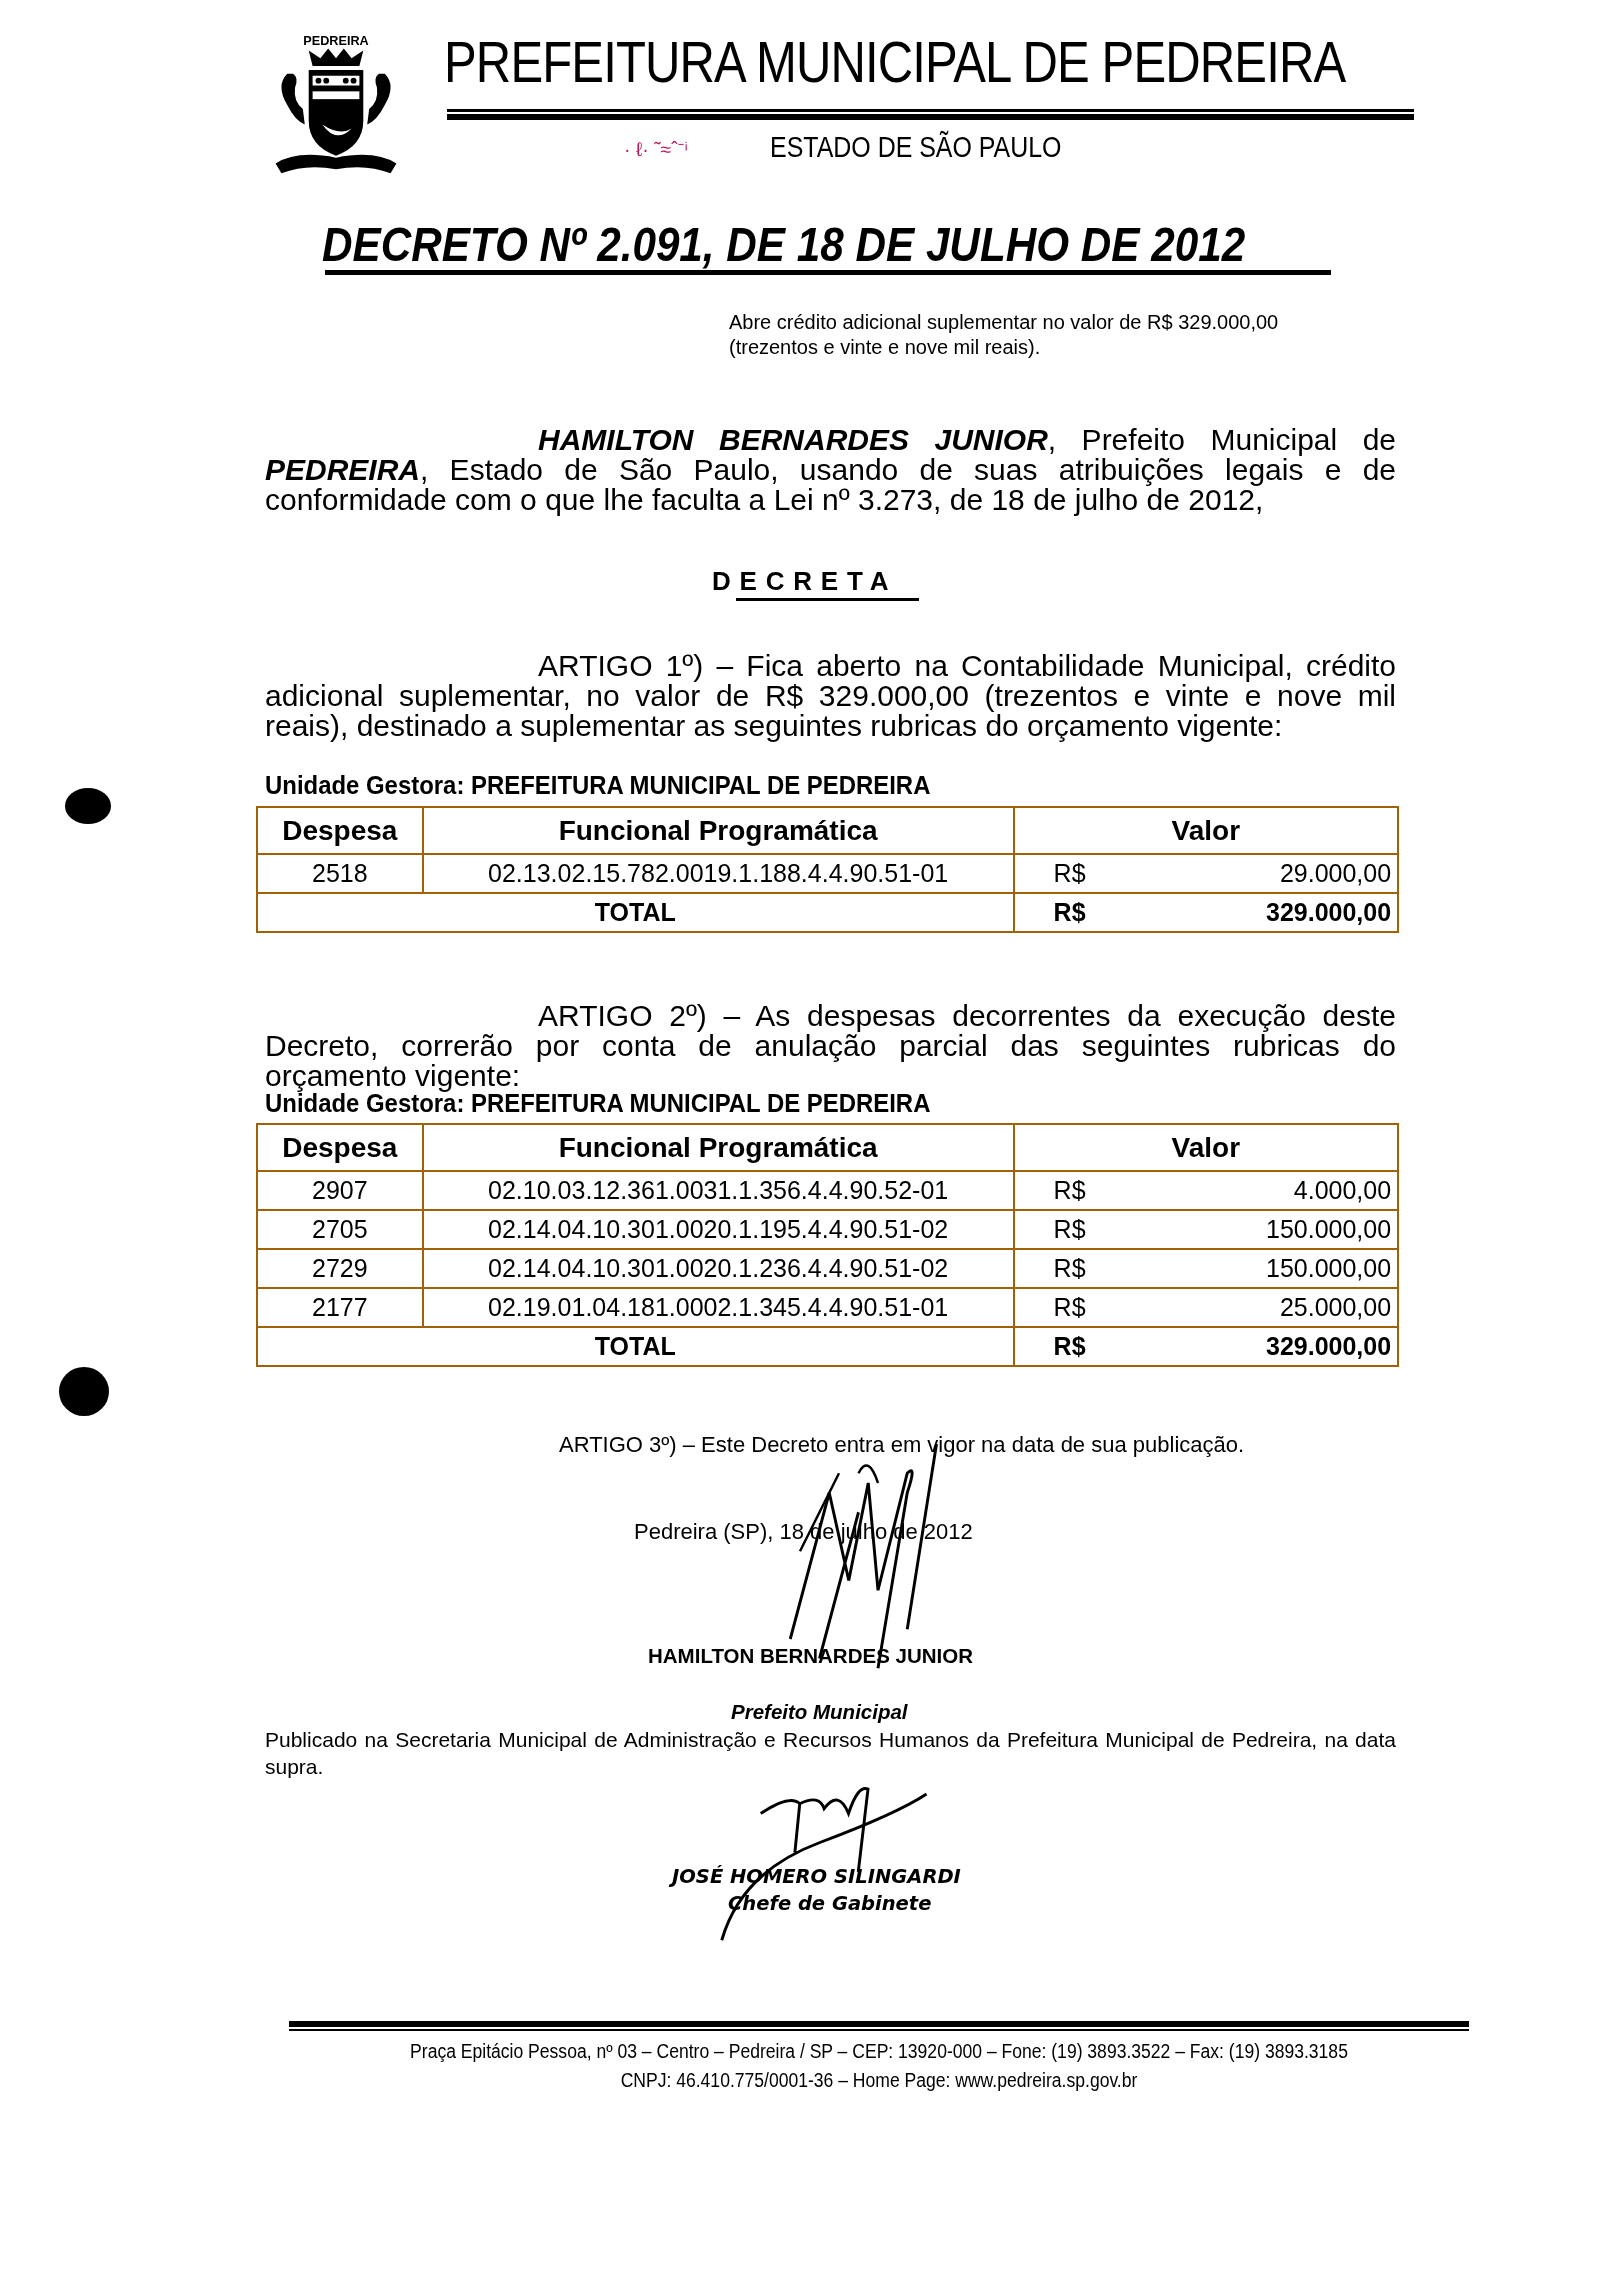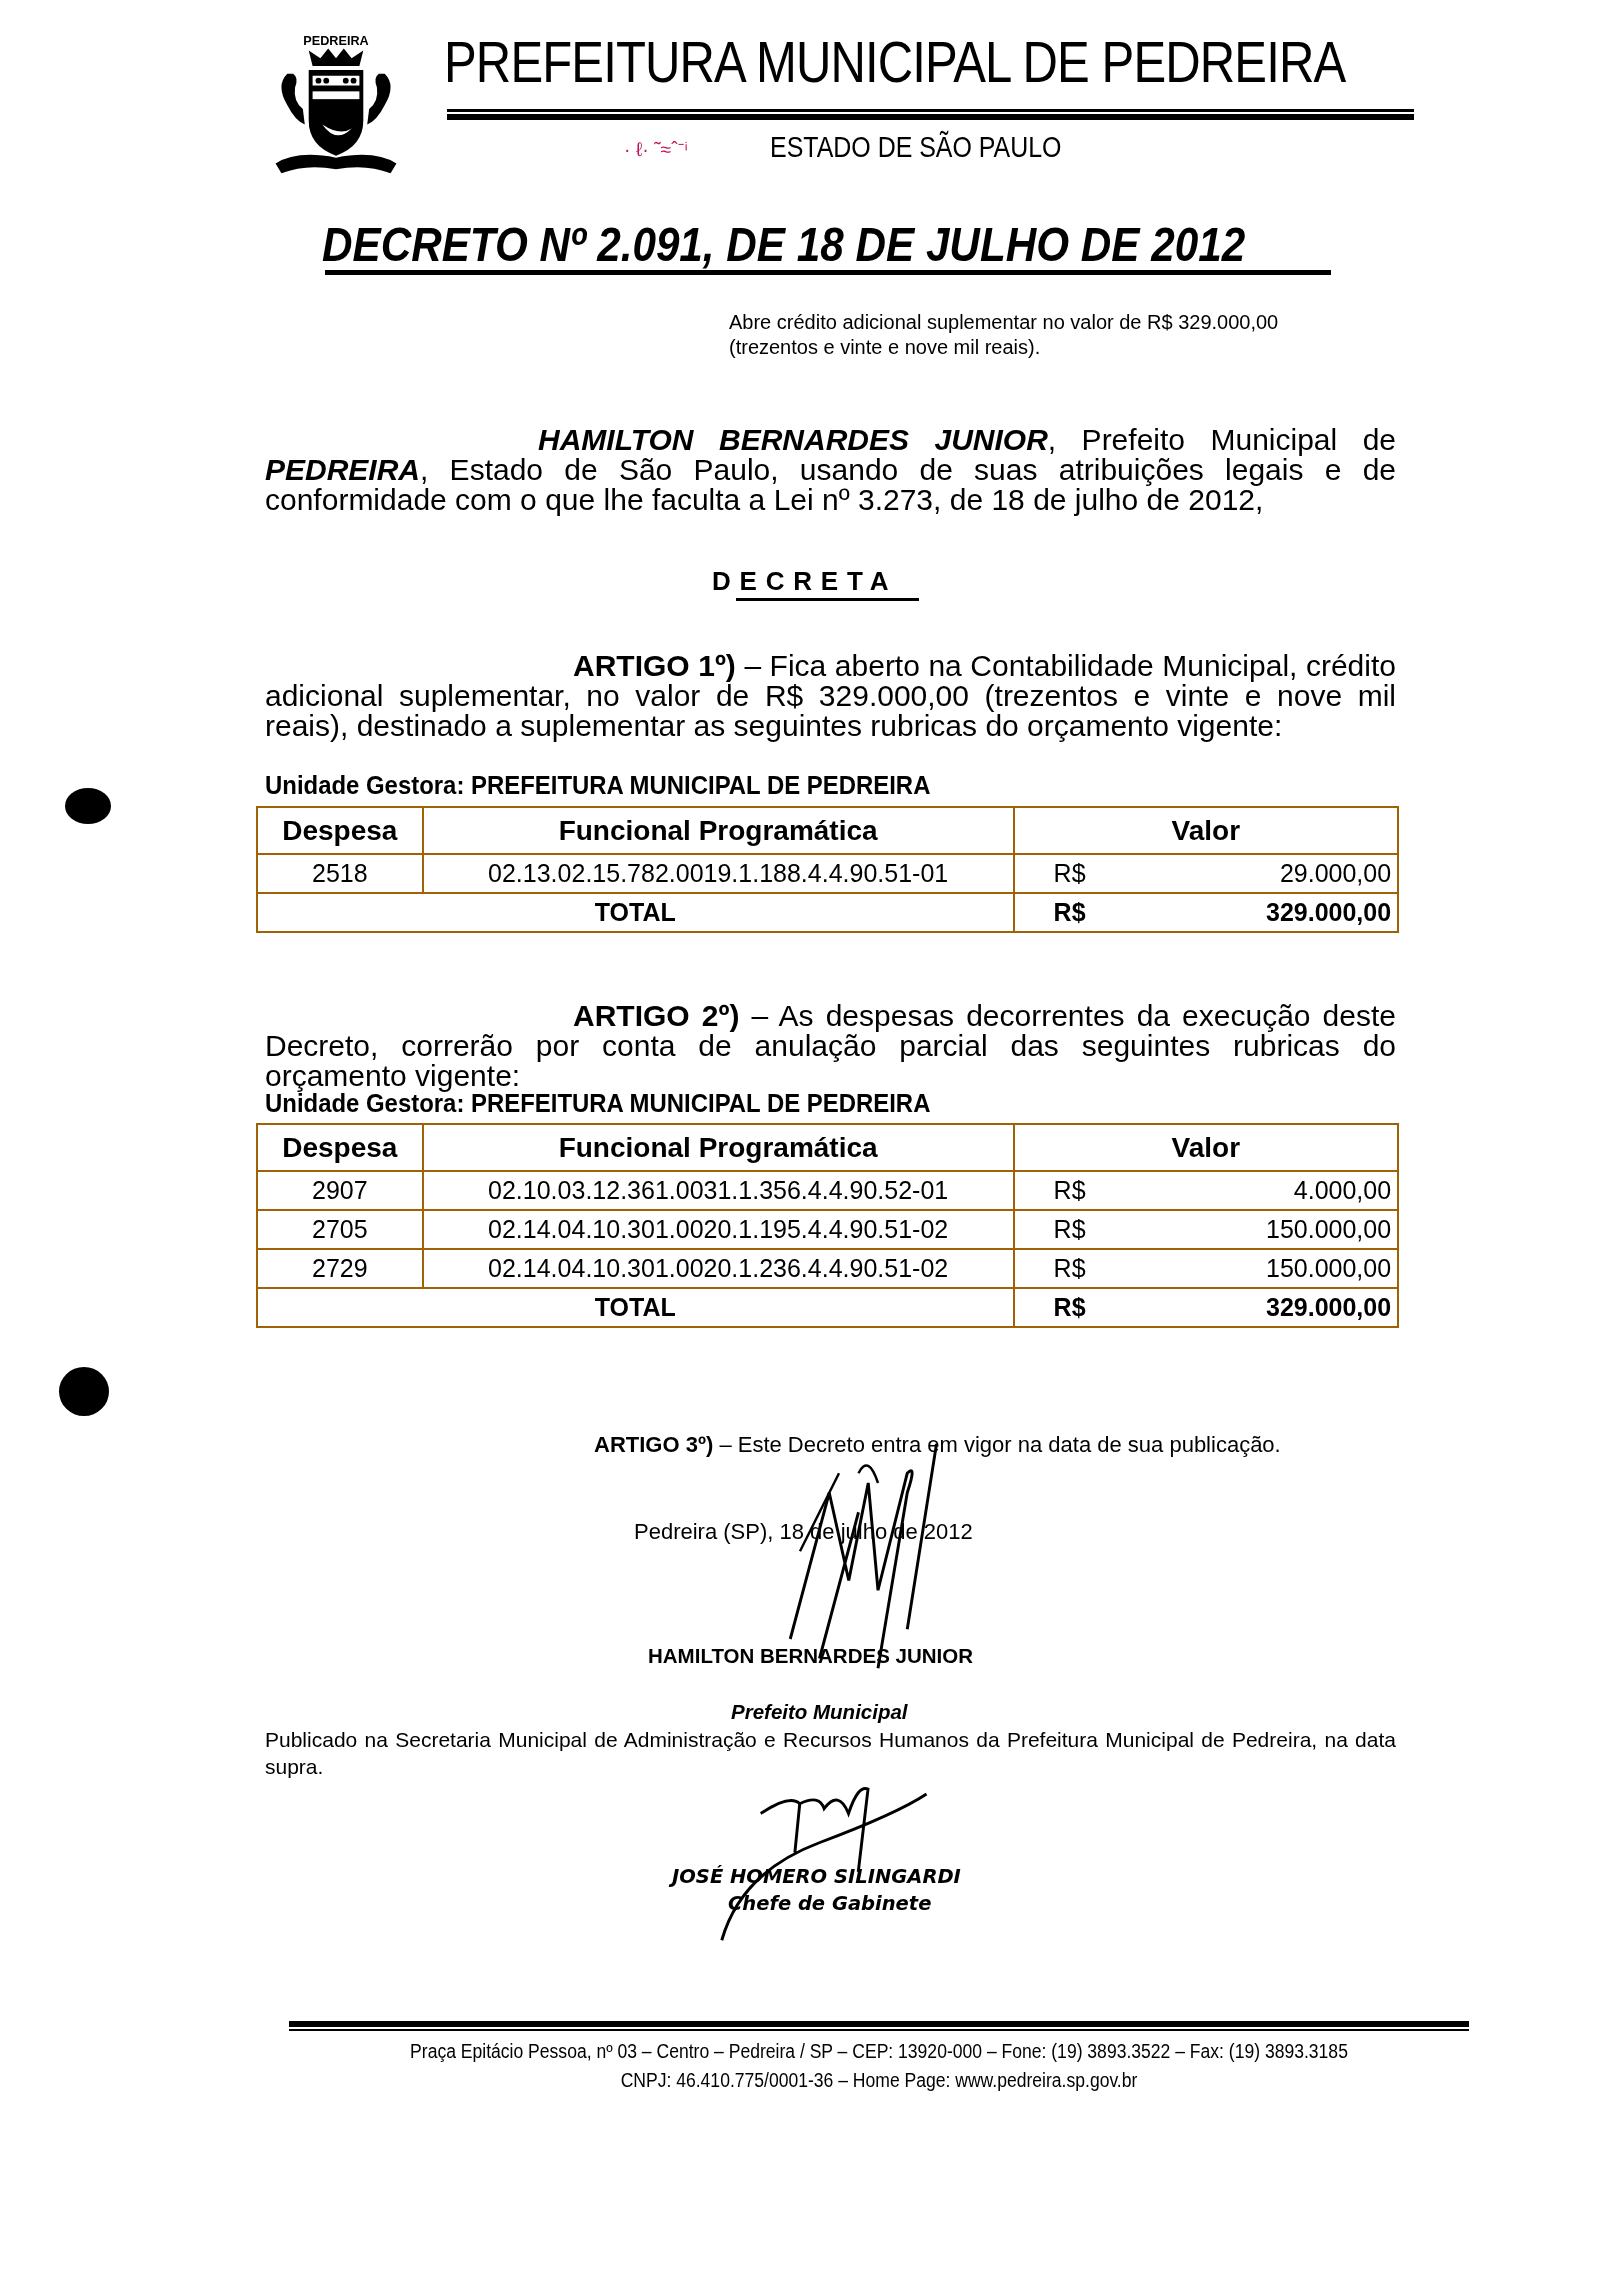--- a/index.html
+++ b/index.html
@@ -36,21 +36,21 @@
   .ementa {
     left: 729px; top: 310px; font-size: 20px; line-height: 25px; width: 683px;
   }
 
   .para {
     font-size: 30px; line-height: 30px; text-align: justify;
     left: 265px; width: 1131px;
   }
   .para .indent { display:inline-block; width: 273px; }
   .bi { font-weight: bold; font-style: italic; }
-  .b { font-weight: bold; margin-left: 35px; }
+  .b { font-weight: normal; }
 
   .decreta-head {
     left: 712px; top: 566px; font-size: 26px; font-weight: bold; letter-spacing: 8.8px;
   }
   .decreta-ul { left: 736px; top: 598px; width: 183px; height: 2.9px; background:#000; }
 
   .unit-title {
     left: 265px; font-size: 26px; font-weight: bold; white-space: nowrap;
     transform: scaleX(0.92); transform-origin: left top;
   }
@@ -174,20 +174,26 @@
     <td class="c">02.14.04.10.301.0020.1.195.4.4.90.51-02</td>
     <td class="cur">R$</td>
     <td class="amt">150.000,00</td>
   </tr>
   <tr>
     <td class="c">2729</td>
     <td class="c">02.14.04.10.301.0020.1.236.4.4.90.51-02</td>
     <td class="cur">R$</td>
     <td class="amt">150.000,00</td>
   </tr>
+  <tr>
+    <td class="c">2177</td>
+    <td class="c">02.19.01.04.181.0002.1.345.4.4.90.51-01</td>
+    <td class="cur">R$</td>
+    <td class="amt">25.000,00</td>
+  </tr>
   <tr class="total">
     <td colspan="2" class="c">TOTAL</td>
     <td class="cur">R$</td>
     <td class="amt">329.000,00</td>
   </tr>
 </tbody>
   </table>
 
 <div class="abs" style="left:559px; top:1432px; font-size:22px; white-space:nowrap;text-align:right;">
   <span class="b">ARTIGO 3º)</span><span> – Este Decreto entra em vigor na data de sua publicação.</span>

